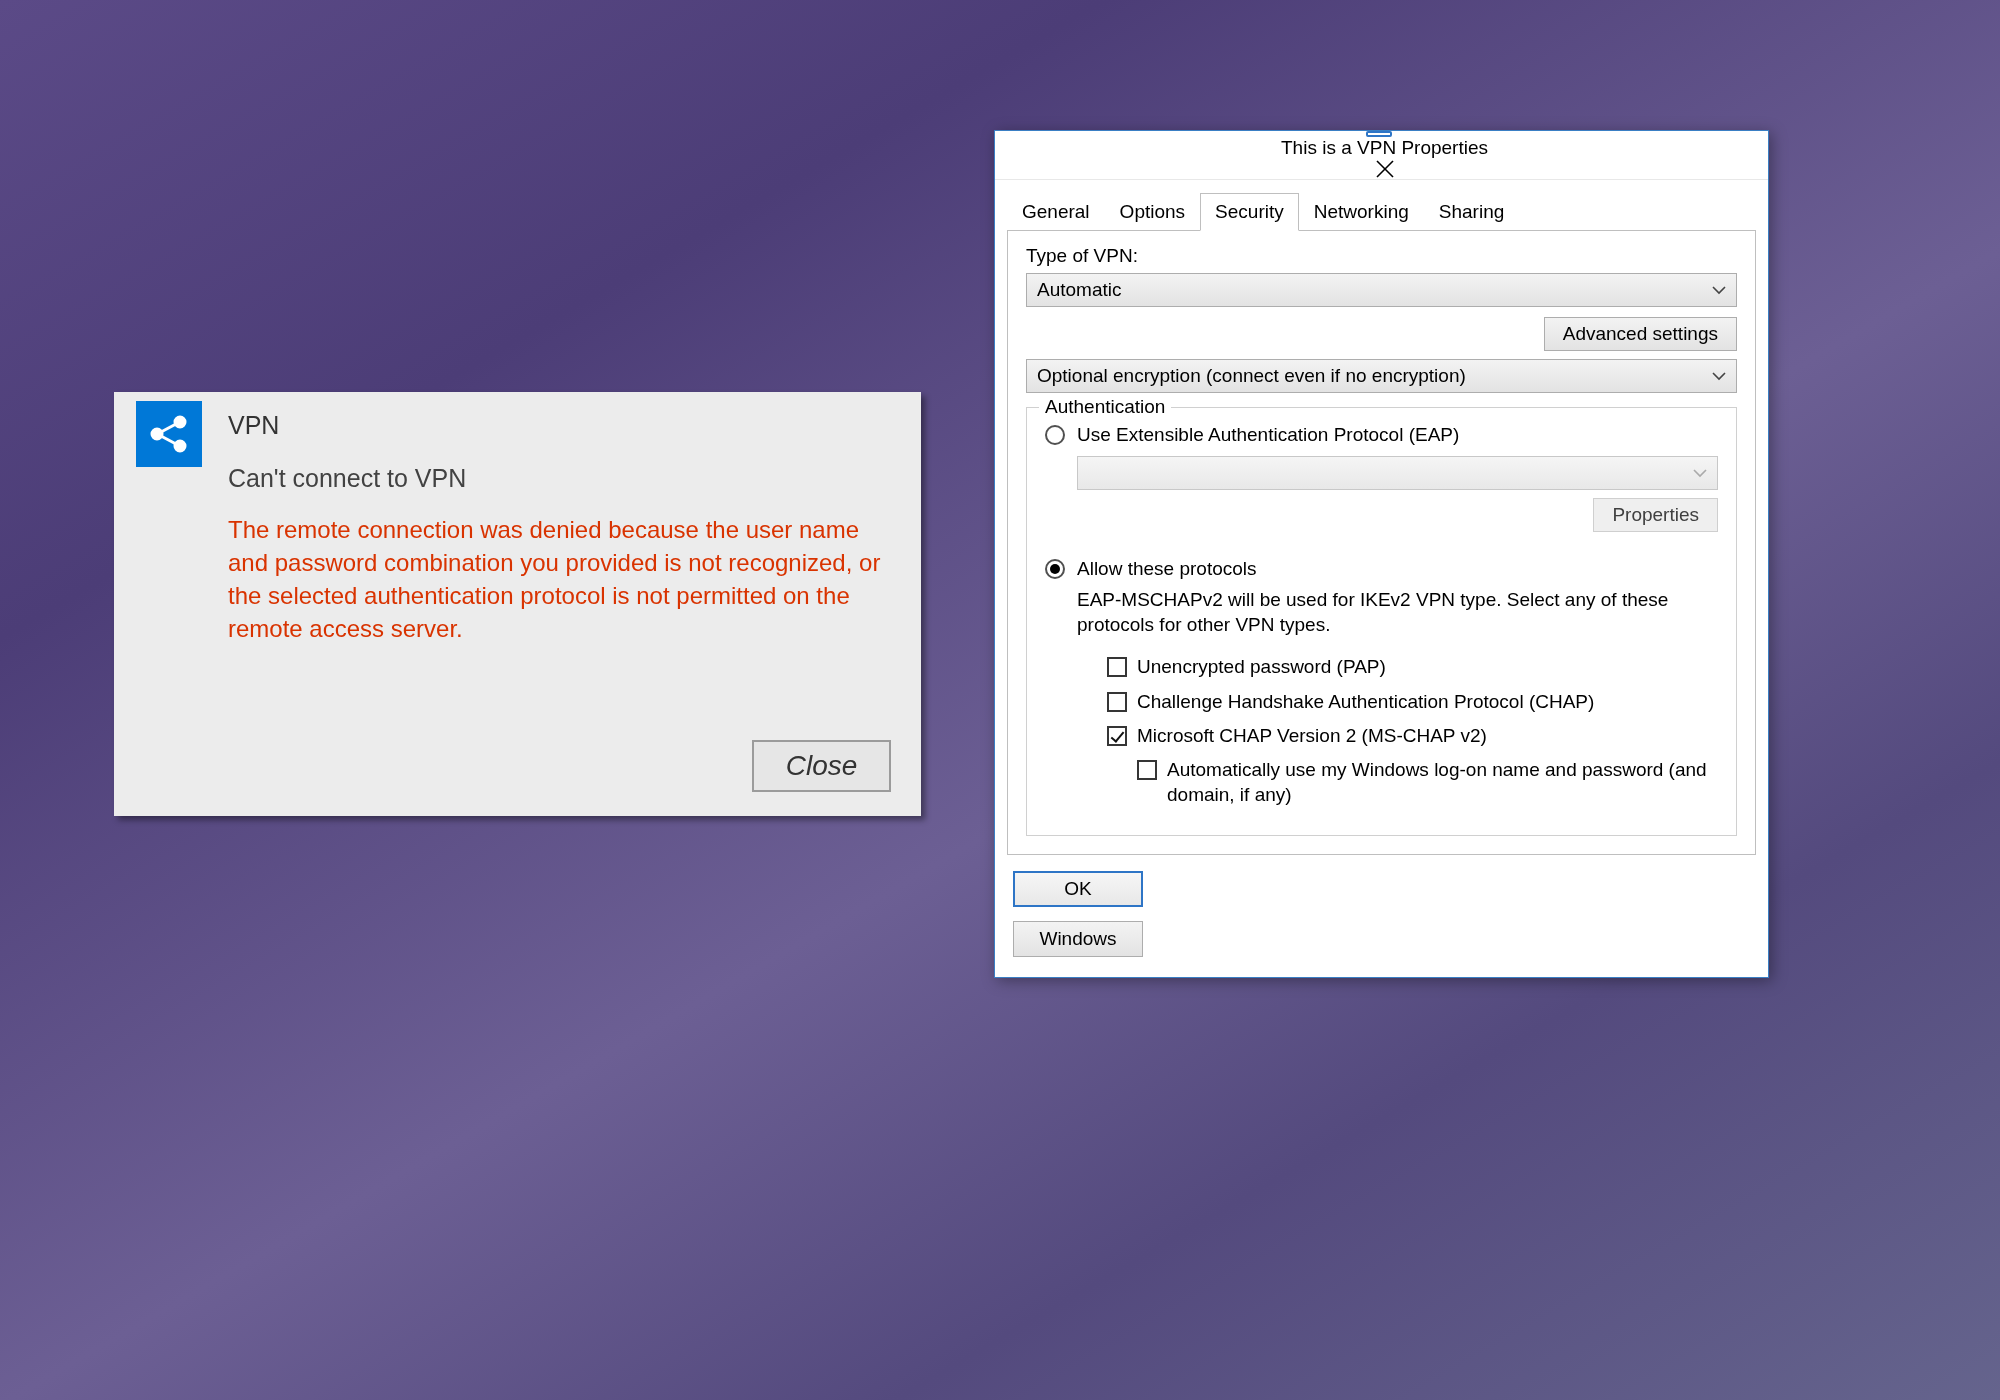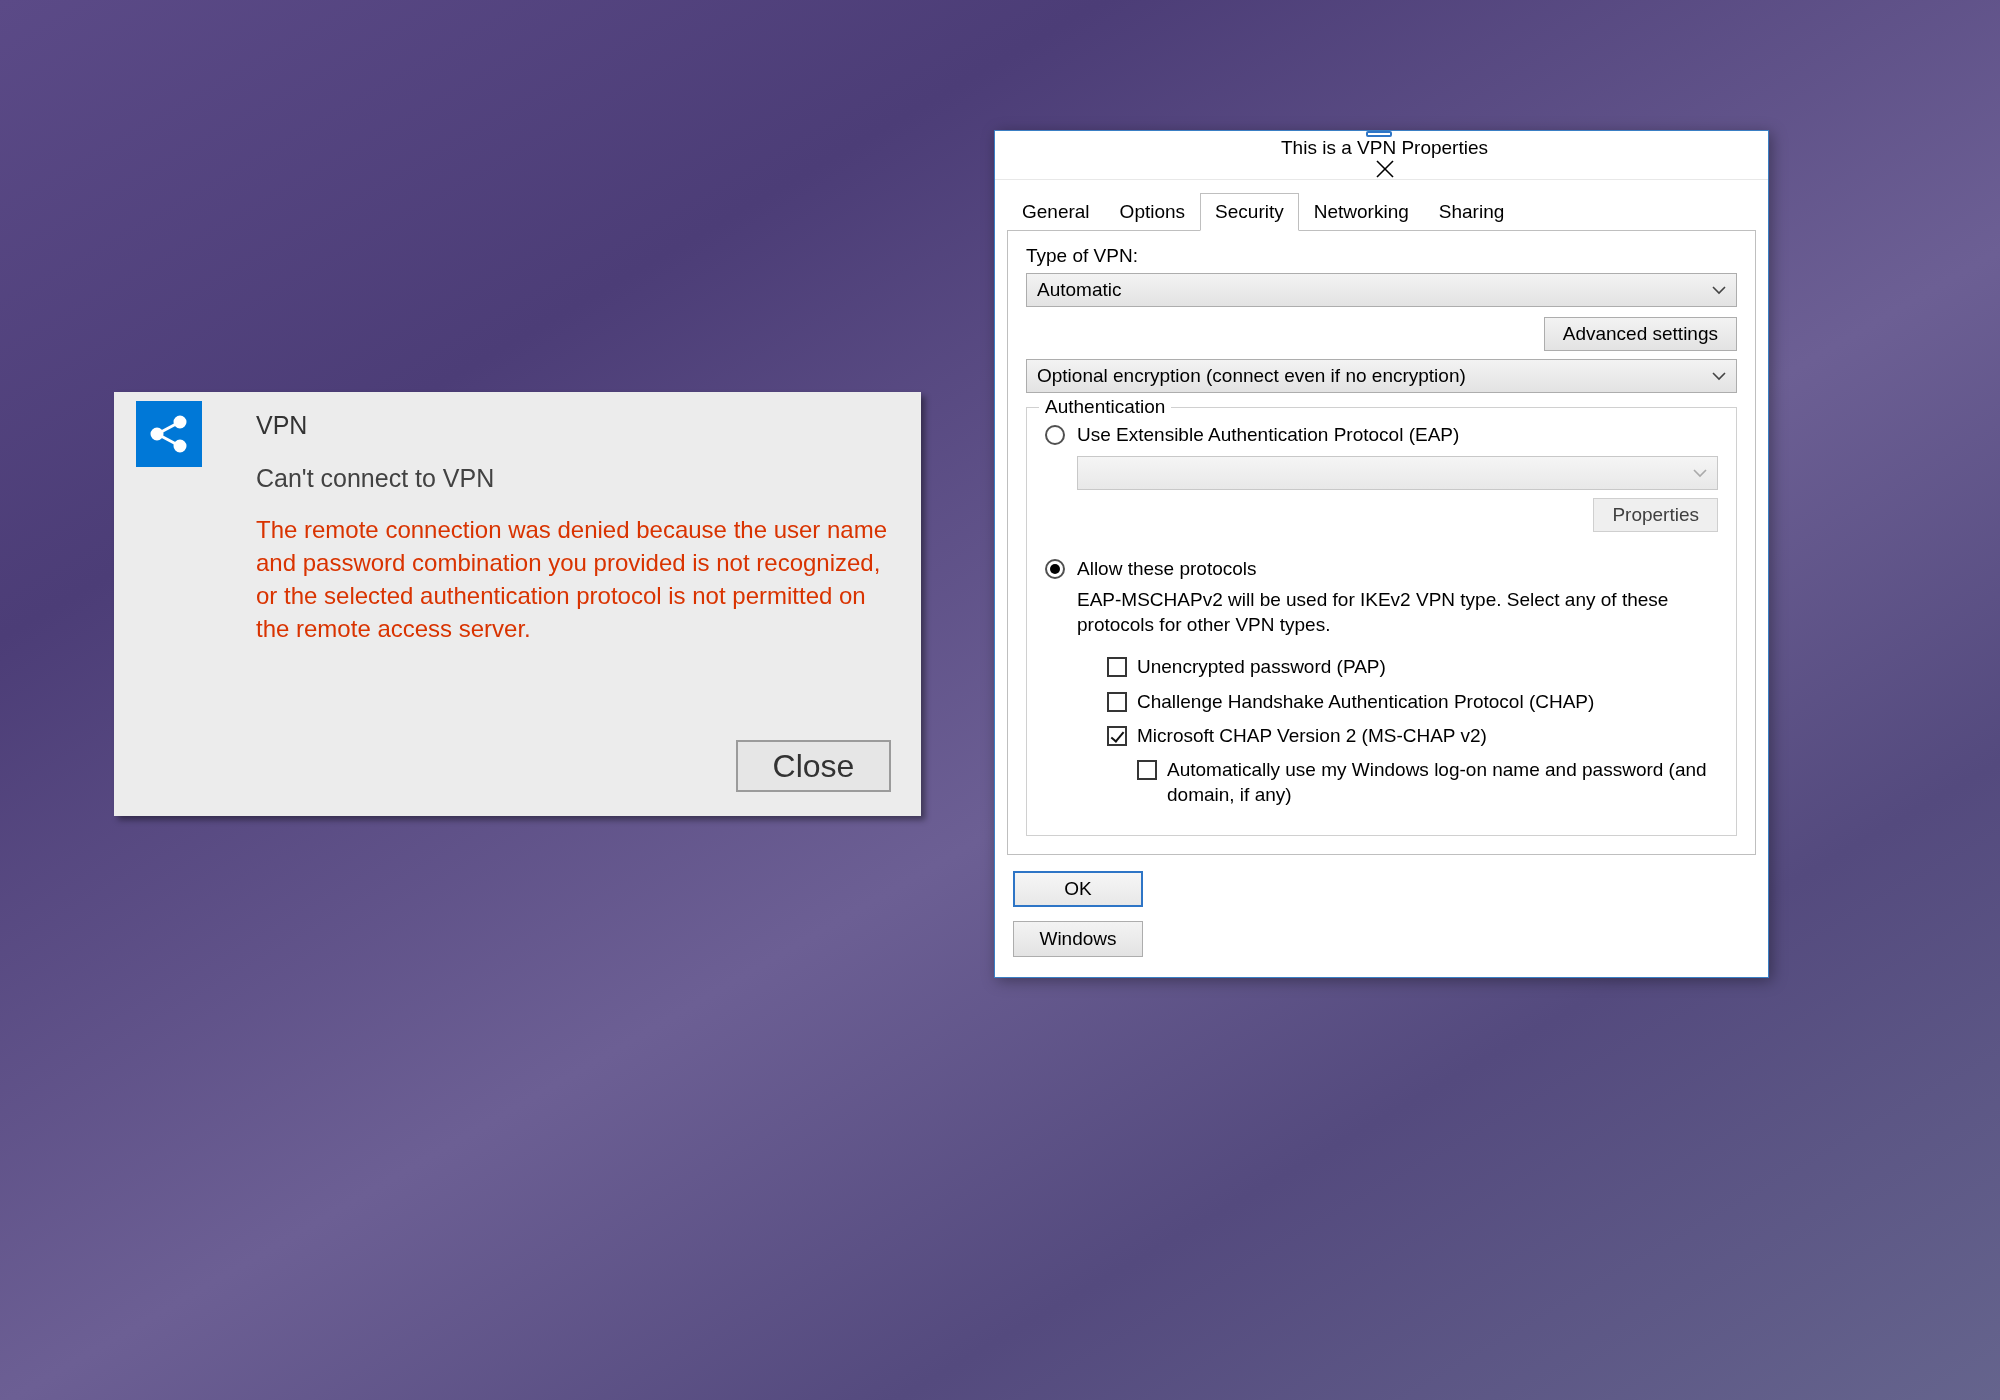--- a/index.html
+++ b/index.html
@@ -41,21 +41,20 @@
     flex: 0 0 66px;
     margin-right: 26px;
     display: flex;
     align-items: center;
     justify-content: center;
   }
   .notif-icon svg { display:block; }
   .notif-body {
     flex: 1;
     padding-top: 10px;
-    margin-left: 28px;
   }
   .notif-title {
     font-size: 25px;
     color: #333;
     margin-bottom: 24px;
   }
   .notif-heading {
     font-size: 25px;
     color: #424242;
     margin-bottom: 20px;
@@ -64,30 +63,31 @@
     font-size: 24px;
     line-height: 1.38;
     color: #d93300;
   }
   .notif-footer {
     position: absolute;
     right: 30px;
     bottom: 24px;
   }
   .notif-close-btn {
-    width: 155px;
+    width: 139px;
     height: 52px;
     background: #e6e6e6;
     border: 2px solid #9b9b9b;
-    font-size: 32px;
+    font-size: 28px;
     color: #333;
     display: flex;
     align-items: center;
     justify-content: center;
     box-sizing: border-box;
+    font-style: italic;
   }
 
   
   .dlg {
     position: absolute;
     left: 994px;
     top: 130px;
     width: 773px;
     background: #ffffff;
     border: 1px solid #3a7fc4;

